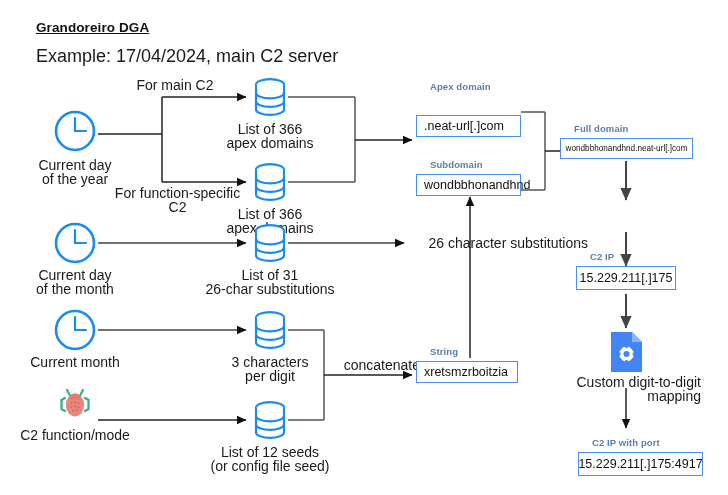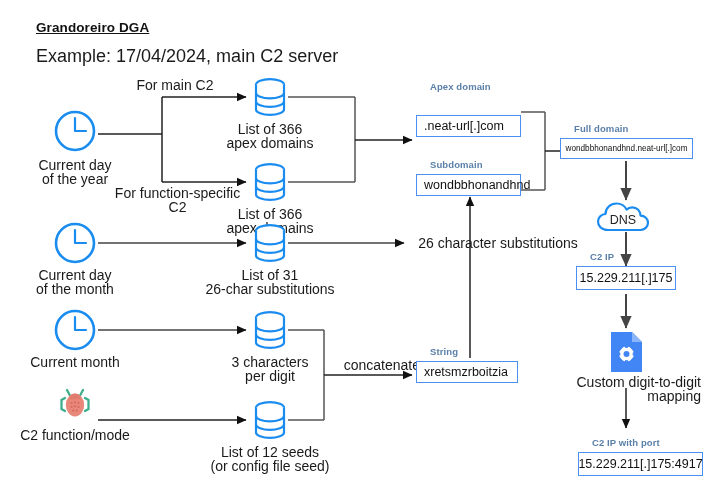--- a/index.html
+++ b/index.html
@@ -270,49 +270,41 @@
         <path d="M4,17 A14,5.4 0 0 0 32,17" fill="none"></path>
         <path d="M4,25.5 A14,5.4 0 0 0 32,25.5" fill="none"></path>
       </g>
     </svg>
   </div>
   <div class="cap" style="left:196px;top:445px;width:148px;">
     <div>List of 12 seeds</div>
     <div>(or config file seed)</div>
   </div>
 
-  <div class="cap left" style="left:408px;top:236px;width:180px;text-align:center;">26 character substitutions</div>
+  <div class="cap left" style="left:408px;top:236px;width:180px;text-align:right;">26 character substitutions</div>
   <div class="cap left" style="left:330px;top:358px;width:90px;text-align:right;">concatenate</div>
 
   <div class="boxlabel" style="left:418px;top:81px;">Apex domain</div>
   <div class="vbox" style="left:416px;top:96px;width:105px;height:22px;margin-top:19px;">.neat-url[.]com</div>
 
   <div class="boxlabel" style="left:418px;top:159px;">Subdomain</div>
   <div class="vbox" style="left:416px;top:174px;width:105px;height:22px;">wondbbhonandhnd</div>
 
   <div class="boxlabel" style="left:562px;top:123px;">Full domain</div>
   <div class="vbox small center" style="left:560px;top:138px;width:133px;height:21px;">wondbbhonandhnd.neat-url[.]com</div>
 
   <div class="boxlabel" style="left:418px;top:346px;">String</div>
   <div class="vbox" style="left:416px;top:361px;width:102px;height:22px;">xretsmzrboitzia</div>
 
   <div class="boxlabel" style="left:578px;top:251px;">C2 IP</div>
   <div class="vbox center" style="left:576px;top:266px;width:100px;height:24px;">15.229.211[.]175</div>
 
   <div class="boxlabel" style="left:580px;top:437px;">C2 IP with port</div>
   <div class="vbox center" style="left:578px;top:452px;width:125px;height:24px;">15.229.211[.]175:4917</div>
 
-  <div class="icon" style="left:595px;top:200px;">
-    <svg width="62" height="34" viewBox="0 0 62 34">
-      <path d="M13,30 C6,30 3,25.5 3,21.5 C3,17.5 6.5,14 10.5,14 C10.5,8 15.5,3.5 21.5,3.5
-               C26,3.5 29.8,6 31.6,9.6 C33,8.2 35,7.4 37.2,7.4 C42,7.4 45.5,11 45.5,15.6
-               C49.8,15.6 53,19 53,22.8 C53,26.8 49.6,30 45.4,30 Z" fill="#ffffff" stroke="#1a8cf0" stroke-width="2.2" stroke-linejoin="round"></path>
-      <text x="28" y="24" font-family="Liberation Sans, sans-serif" font-size="12.5" fill="#222" text-anchor="middle">DNS</text>
-    </svg>
-  </div>
 
   <div class="icon" style="left:608px;top:330px;">
     <svg width="38" height="44" viewBox="0 0 38 44">
       <path d="M3,2 L24,2 L34,12 L34,42 L3,42 Z" fill="#4285f4"></path>
       <path d="M24,2 L34,12 L24,12 Z" fill="#8cb4f8"></path>
       <g transform="translate(18.5,24)">
         <circle r="7.4" fill="#ffffff"></circle>
         <circle r="3.0" fill="#4285f4"></circle>
         <g fill="#4285f4">
           <rect x="-1.5" y="-9.6" width="3" height="3.4"></rect>

